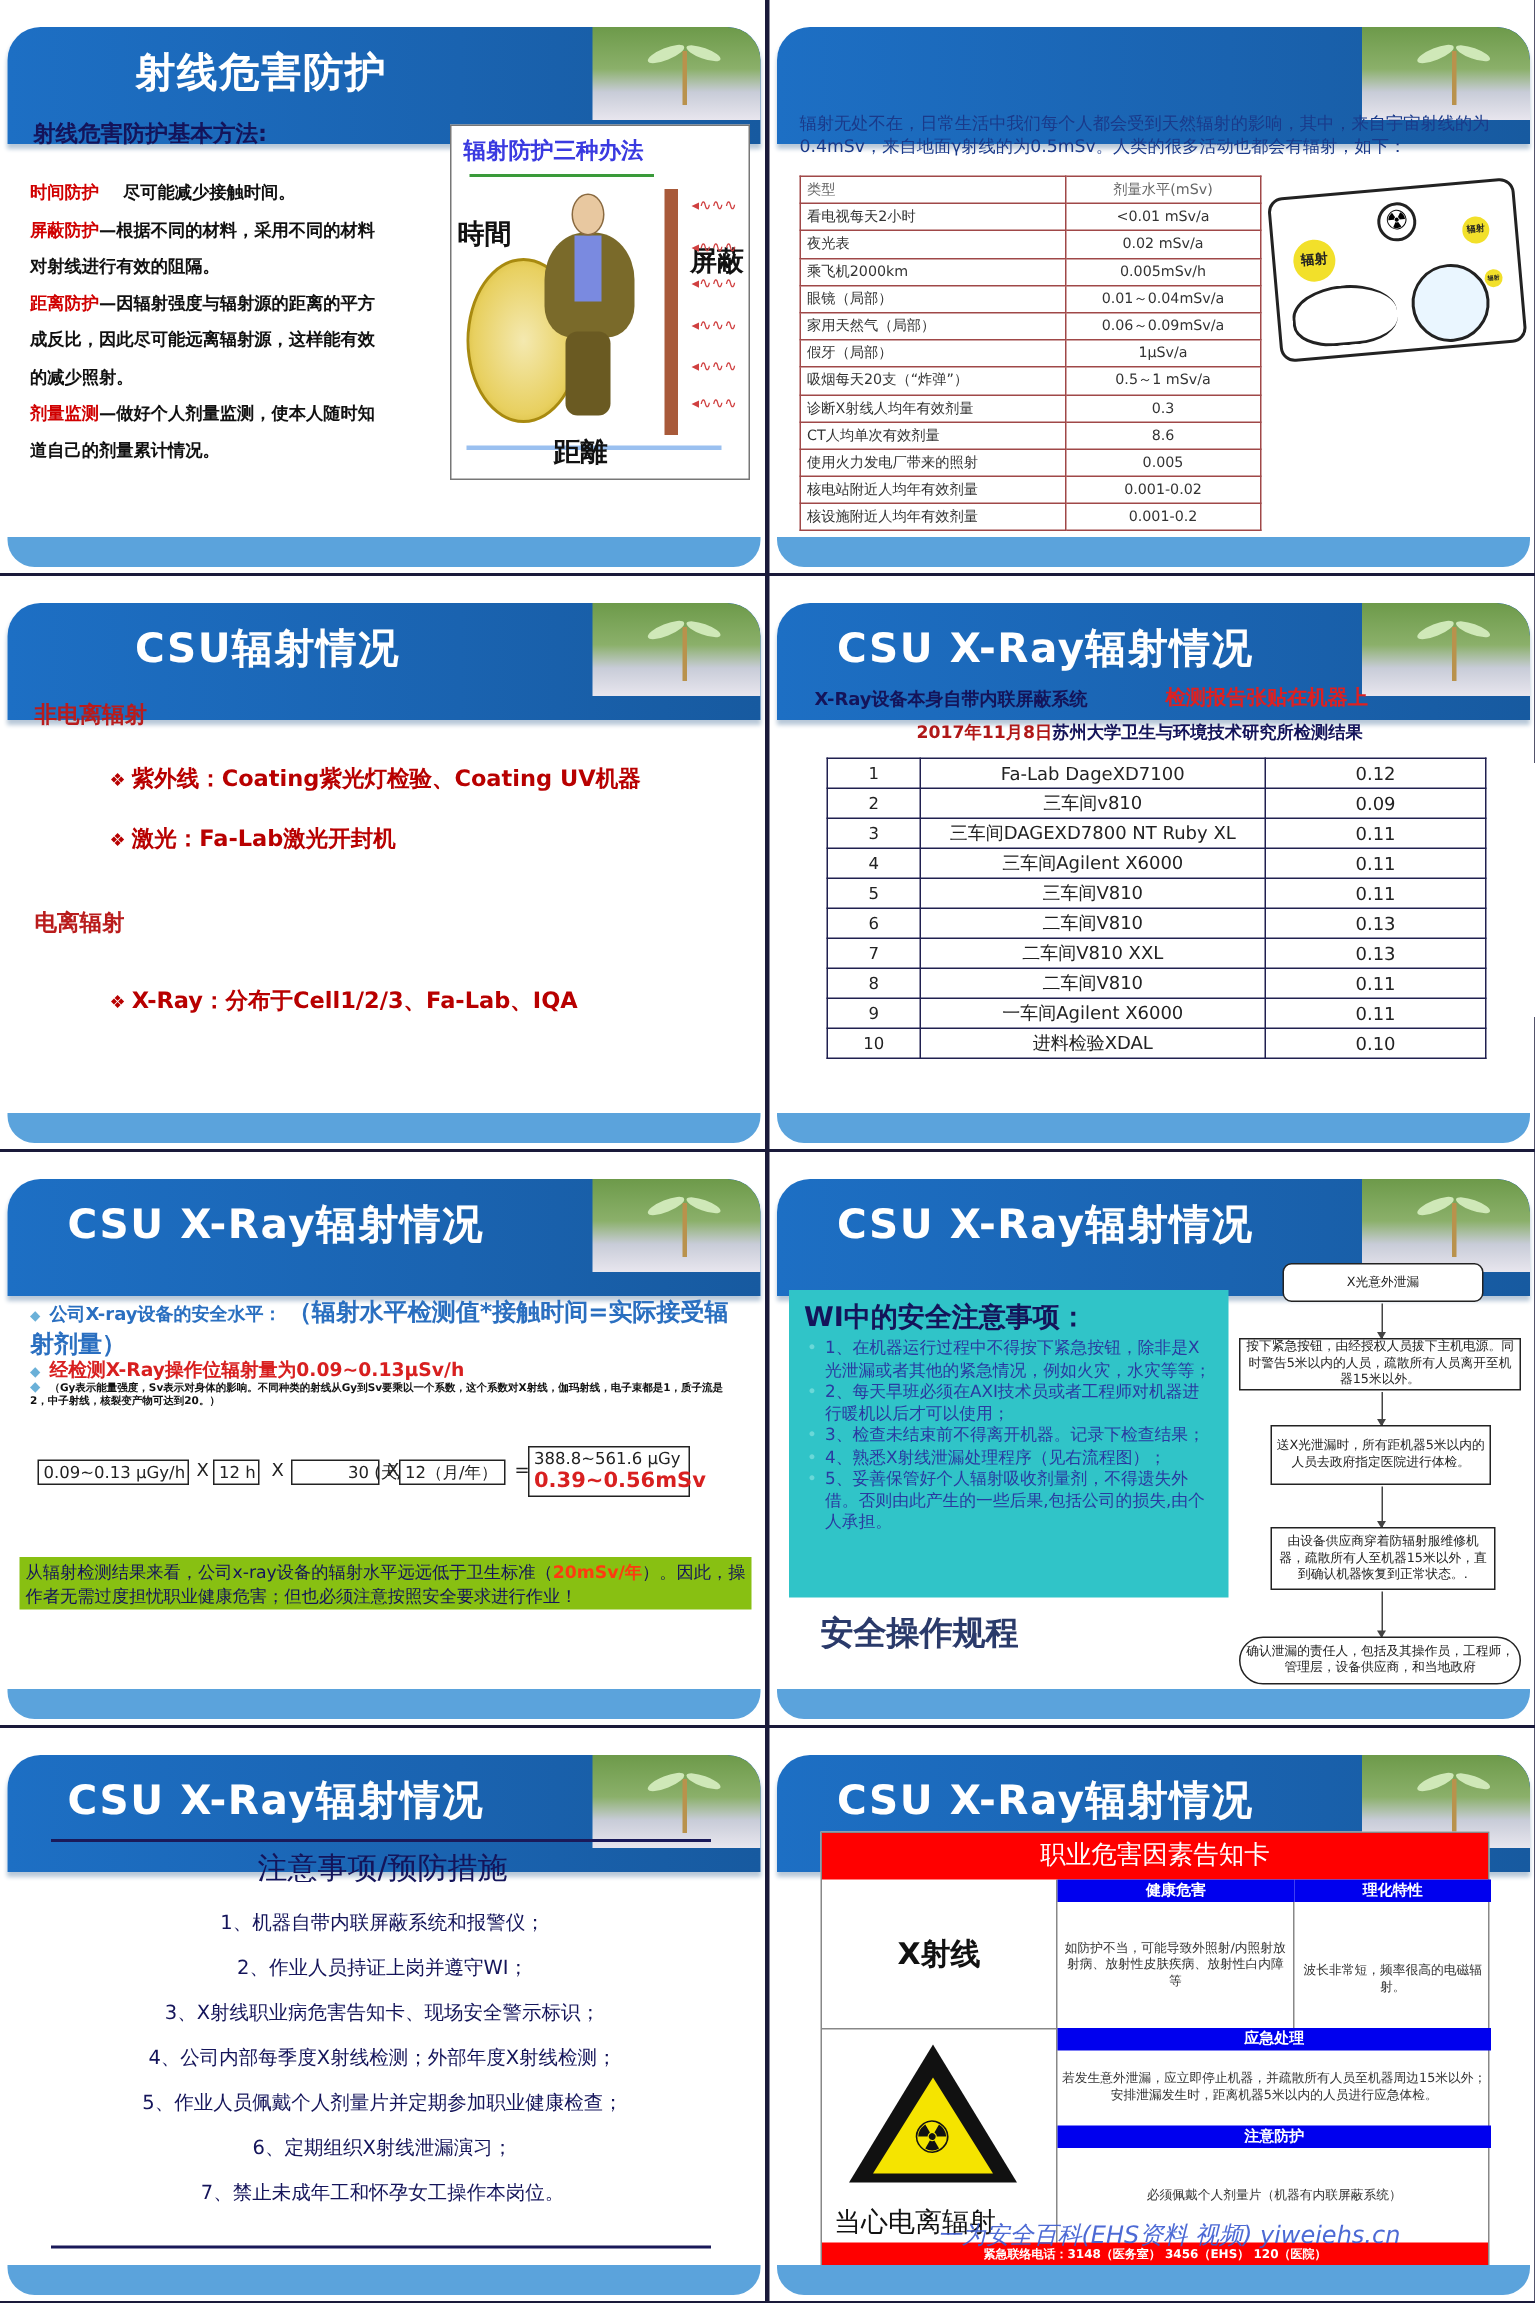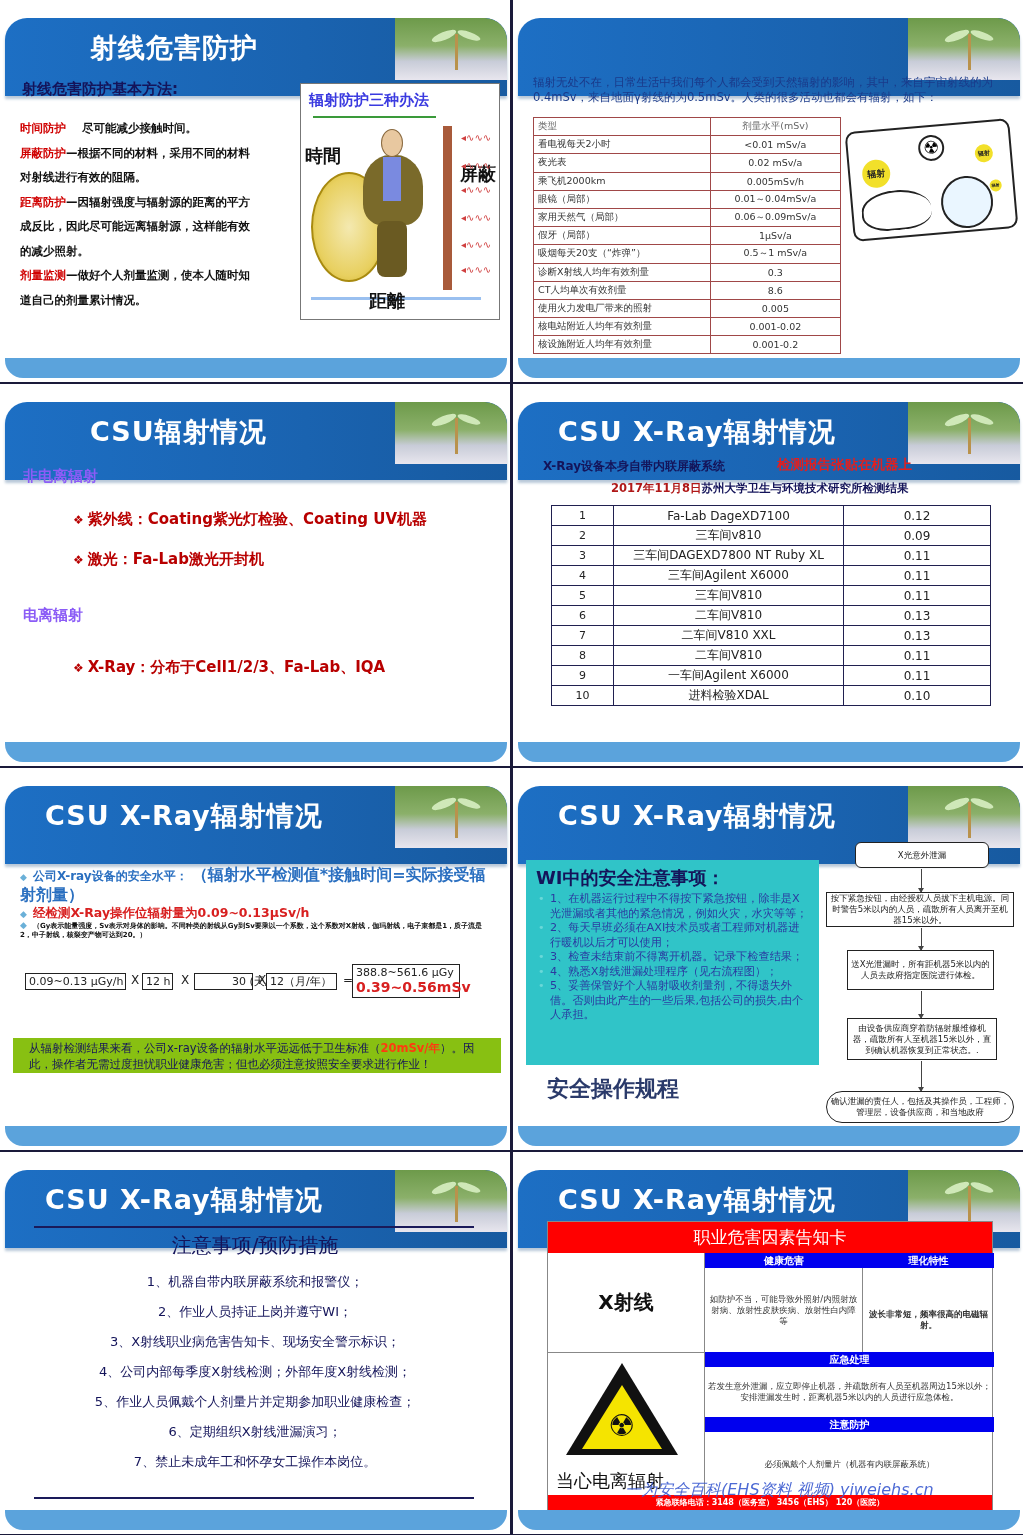--- a/index.html
+++ b/index.html
@@ -50,21 +50,21 @@
   .s2-intro { position: absolute; left: 20px; top: 75px; width: 480px; font-size: 11.5px; line-height: 15px; color: #1a3a8a; }
   .dose-table { position: absolute; left: 20px; top: 117px; width: 308px; border-collapse: collapse; font-size: 9.5px; color: #333; }
   .dose-table td { border: 1px solid #a04848; height: 18.2px; padding: 0 4px; }
   .dose-table td.v { text-align: center; }
   .dose-table tr:first-child td { color: #666; }
   .s2-cartoon { position: absolute; left: 336px; top: 125px; width: 165px; height: 110px; border: 2px solid #222; border-radius: 10px; transform: rotate(-5deg); background: #fff; }
   .rad-sym { position: absolute; left: 70px; top: 8px; width: 26px; height: 26px; border-radius: 50%; border: 2px solid #222; background: #fff; font-size: 18px; line-height: 22px; text-align: center; }
   .bubble { position: absolute; border-radius: 50%; background: #f2e02a; font-size: 9px; font-weight: bold; color: #222; text-align: center; }
 
   
-  .s3-h { position: absolute; left: 23px; font-size: 15px; font-weight: bold; color: #8b5cf6; }
+  .s3-h { position: absolute; left: 23px; font-size: 15px; font-weight: bold; color: #b91c1c; }
   .s3-item { position: absolute; left: 73px; font-size: 15px; font-weight: bold; color: #b80000; white-space: nowrap; }
   .diamond { color: #b80000; font-size: 12px; margin-right: 4px; }
 
   
   .s4-l1 { position: absolute; left: 30px; top: 74px; font-size: 12px; font-weight: bold; color: #14145a; }
   .s4-l1r { position: absolute; left: 264px; top: 72px; font-size: 13.5px; font-weight: bold; color: #e02020; }
   .s4-l2 { position: absolute; left: 98px; top: 97px; font-size: 11.5px; font-weight: bold; color: #14145a; }
   .s4-l2 span.date { color: #b01818; }
   .xr-table { position: absolute; left: 38px; top: 121px; width: 440px; border-collapse: collapse; font-size: 12px; color: #222; }
   .xr-table th, .xr-table td { border: 1.5px solid #202050; text-align: center; height: 20px; }
@@ -76,21 +76,21 @@
   .s5-bul { position: absolute; left: 20px; font-size: 12px; font-weight: bold; }
   .s5-b1 { top: 98px; color: #2a6fc0; width: 480px; line-height: 18px; }
   .s5-b1 .big { font-size: 16px; color: #2a6fc0; }
   .s5-b2 { top: 137px; color: #d82020; font-size: 12.5px; }
   .s5-b3 { top: 153px; color: #111; font-size: 7px; line-height: 9px; width: 470px; }
   .bullet-dot { color: #6ab0d8; font-size: 9px; margin-right: 6px; }
   .calc-box { position: absolute; top: 205px; height: 17px; border: 1px solid #222; font-size: 11px; color: #222; padding: 0 3px; line-height: 15px; white-space: nowrap; background: #fff; }
   .calc-op { position: absolute; top: 205px; font-size: 12px; color: #222; }
   .calc-res { position: absolute; left: 352px; top: 196px; width: 108px; height: 34px; border: 1px solid #222; font-size: 11px; color: #222; padding: 1px 3px; line-height: 14px; }
   .calc-res .r { font-size: 14px; font-weight: bold; color: #d82020; }
-  .s5-green { position: absolute; left: 13px; top: 270px; width: 488px; height: 35px; background: #88c012; font-size: 11.5px; line-height: 16px; color: #14145a; padding: 2px 16px; }
+  .s5-green { position: absolute; left: 13px; top: 270px; width: 488px; height: 35px; background: #88c012; font-size: 11.5px; line-height: 16px; color: #14145a; padding: 2px 4px; }
   .s5-green .hl { color: #ff3a10; font-weight: bold; }
 
   
   .wi-box { position: absolute; left: 13px; top: 92px; width: 293px; height: 205px; background: #30c4c8; padding: 6px 10px; }
   .wi-title { font-size: 18px; font-weight: bold; color: #14145a; margin-bottom: 2px; }
   .wi-item { font-size: 11.2px; line-height: 14.5px; color: #2a3aa0; padding-left: 14px; position: relative; }
   .wi-item::before { content: "•"; position: absolute; left: 2px; color: #6ad8d8; }
   .s6-sub { position: absolute; left: 34px; top: 306px; font-size: 22px; font-weight: bold; color: #2a3a6a; }
   .flow-box { position: absolute; border: 1px solid #222; background: #fff; font-size: 8.5px; line-height: 11px; text-align: center; color: #222; display: flex; align-items: center; justify-content: center; padding: 0 2px; }
   .flow-arrow { position: absolute; width: 1px; background: #444; }
@@ -414,21 +414,21 @@
           <div class="sprout-leaf1"></div>
           <div class="sprout-leaf2"></div>
         </div>
     </div>
     <div class="card">
       <div class="card-title">职业危害因素告知卡</div>
       <div class="card-left-top">X射线</div>
       <div class="card-blue-h" style="left:157px;top:31px;width:158px;">健康危害</div>
       <div class="card-blue-h" style="left:315px;top:31px;width:131px;">理化特性</div>
       <div class="card-cell" style="left:157px;top:46px;width:158px;height:84px;border-right:1px solid #888;">如防护不当，可能导致外照射/内照射放射病、放射性皮肤疾病、放射性白内障等</div>
-      <div class="card-cell" style="left:315px;top:46px;width:131px;height:104px;font-weight:bold;">波长非常短，频率很高的电磁辐射。</div>
+      <div class="card-cell" style="left:315px;top:46px;width:131px;height:104px;">波长非常短，频率很高的电磁辐射。</div>
       <div class="card-left-bot">
         <div class="warn-tri"></div>
         <div class="warn-tri-in"></div>
         <div class="warn-sym">☢</div>
         <div class="warn-lbl">当心电离辐射</div>
       </div>
       <div class="card-blue-h" style="left:157px;top:130px;width:289px;">应急处理</div>
       <div class="card-cell" style="left:157px;top:145px;width:289px;height:50px;">若发生意外泄漏，应立即停止机器，并疏散所有人员至机器周边15米以外；安排泄漏发生时，距离机器5米以内的人员进行应急体检。</div>
       <div class="card-blue-h" style="left:157px;top:195px;width:289px;">注意防护</div>
       <div class="card-cell" style="left:157px;top:210px;width:289px;height:64px;">必须佩戴个人剂量片（机器有内联屏蔽系统）</div>

